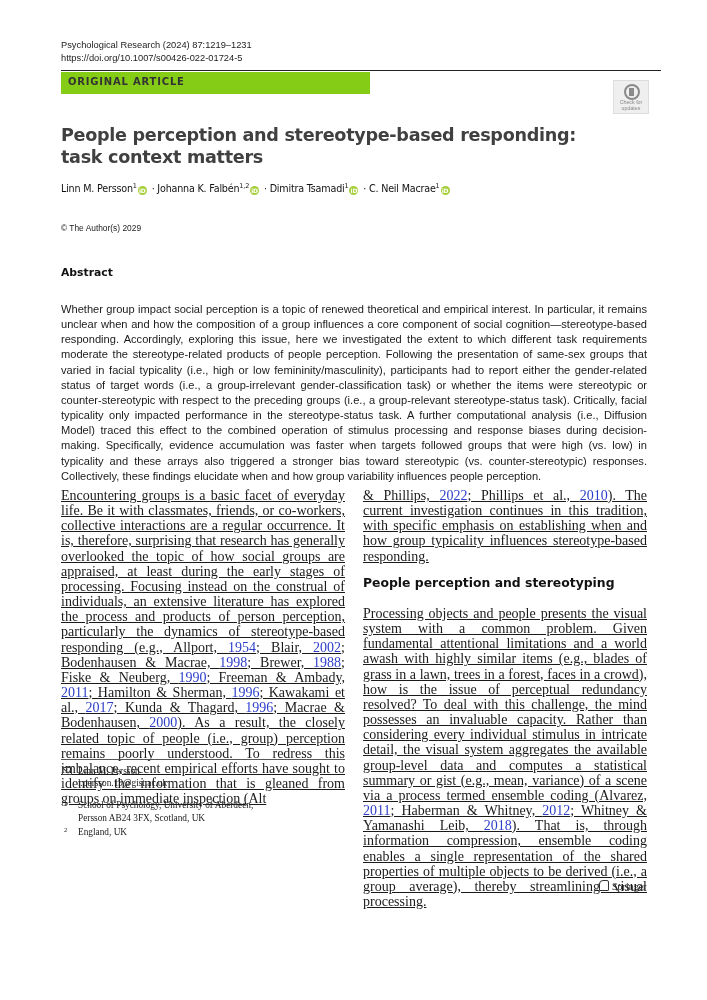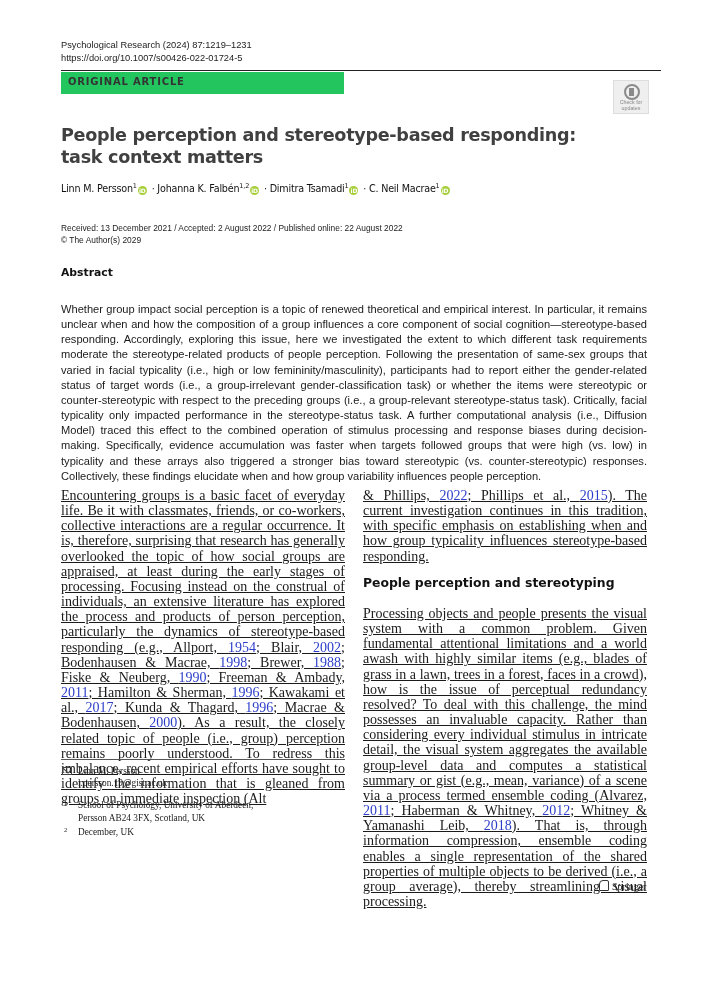--- a/index.html
+++ b/index.html
@@ -1,21 +1,21 @@
 <!DOCTYPE html>
 <html><head>
 <meta charset="utf-8">
 <style>
   html, body { margin: 0; padding: 0; background: #ffffff; }
   body { width: 707px; height: 1000px; position: relative; overflow: hidden; color: #1a1a1a; }
   .abs { position: absolute; }
 
   .journal { left: 61px; top: 39px; font-size: 9.3px; line-height: 12.5px; color: #222; font-family: "Liberation Sans", sans-serif; }
   .top-rule { left: 61px; top: 70px; width: 600px; height: 1px; background: #222; }
-  .article-type { left: 61px; top: 72px; width: 283px; height: 22px; background: #22c55e; }
+  .article-type { left: 61px; top: 72px; width: 309px; height: 22px; background: #84cc16; }
   .article-type span { position: absolute; left: 7px; top: 4px; font-size: 10px; letter-spacing: 0.8px; font-weight: bold; color: #333; font-family: "DejaVu Sans", sans-serif; }
 
   .check-badge { left: 613px; top: 80px; width: 34px; height: 32px; background: #efefef; border: 1px solid #ddd; }
   .check-badge .ring { position: absolute; left: 10px; top: 3px; width: 12px; height: 12px; border: 2px solid #8a8a8a; border-radius: 50%; }
   .check-badge .ring::after { content: ""; position: absolute; left: 3px; top: 2px; width: 5px; height: 8px; background: #8a8a8a; }
   .check-badge .txt { position: absolute; left: 0; top: 18px; width: 34px; text-align: center; font-size: 5.3px; line-height: 6px; color: #888; font-family: "Liberation Sans", sans-serif; }
 
   .title { left: 61px; top: 124px; width: 560px; font-size: 17.6px; line-height: 22px; font-weight: bold; color: #404040; font-family: "DejaVu Sans", sans-serif; letter-spacing: -0.3px; }
 
   .authors { left: 61px; top: 182px; font-size: 9.6px; color: #111; font-family: "DejaVu Sans", sans-serif; letter-spacing: -0.2px; white-space: nowrap; }
@@ -67,41 +67,40 @@
     <div>Check for</div>
     <div>updates</div>
   </div>
 </div>
 
 <div class="abs title">People perception and stereotype-based responding: task context matters</div>
 
 <div class="abs authors" id="authors"><span>Linn M. Persson</span><span class="sup">1</span><span class="orcid">iD</span><span> · </span><span>Johanna K. Falbén</span><span class="sup">1,2</span><span class="orcid">iD</span><span> · </span><span>Dimitra Tsamadi</span><span class="sup">1</span><span class="orcid">iD</span><span> · </span><span>C. Neil Macrae</span><span class="sup">1</span><span class="orcid">iD</span></div>
 
 <div class="abs dates">
-  <div>Received: 13 December 2021 / Accepted: 2 August 2022 / Published online: 22 August 2022</div>
   <div>© The Author(s) 2029</div>
 </div>
 
 <div class="abs abstract-head">Abstract</div>
 <div class="abs abstract">Whether group impact social perception is a topic of renewed theoretical and empirical interest. In particular, it remains unclear when and how the composition of a group influences a core component of social cognition—stereotype-based responding. Accordingly, exploring this issue, here we investigated the extent to which different task requirements moderate the stereotype-related products of people perception. Following the presentation of same-sex groups that varied in facial typicality (i.e., high or low femininity/masculinity), participants had to report either the gender-related status of target words (i.e., a group-irrelevant gender-classification task) or whether the items were stereotypic or counter-stereotypic with respect to the preceding groups (i.e., a group-relevant stereotype-status task). Critically, facial typicality only impacted performance in the stereotype-status task. A further computational analysis (i.e., Diffusion Model) traced this effect to the combined operation of stimulus processing and response biases during decision-making. Specifically, evidence accumulation was faster when targets followed groups that were high (vs. low) in typicality and these arrays also triggered a stronger bias toward stereotypic (vs. counter-stereotypic) responses. Collectively, these findings elucidate when and how group variability influences people perception.</div>
 
 <div class="abs col col-left"><span>Encountering groups is a basic facet of everyday life. Be it with classmates, friends, or co-workers, collective interactions are a regular occurrence. It is, therefore, surprising that research has generally overlooked the topic of how social groups are appraised, at least during the early stages of processing. Focusing instead on the construal of individuals, an extensive literature has explored the process and products of person perception, particularly the dynamics of stereotype-based responding (e.g., Allport, </span><span class="cite">1954</span><span>; Blair, </span><span class="cite">2002</span><span>; Bodenhausen &amp; Macrae, </span><span class="cite">1998</span><span>; Brewer, </span><span class="cite">1988</span><span>; Fiske &amp; Neuberg, </span><span class="cite">1990</span><span>; Freeman &amp; Ambady, </span><span class="cite">2011</span><span>; Hamilton &amp; Sherman, </span><span class="cite">1996</span><span>; Kawakami et al., </span><span class="cite">2017</span><span>; Kunda &amp; Thagard, </span><span class="cite">1996</span><span>; Macrae &amp; Bodenhausen, </span><span class="cite">2000</span><span>). As a result, the closely related topic of people (i.e., group) perception remains poorly understood. To redress this imbalance, recent empirical efforts have sought to identify the information that is gleaned from groups on immediate inspection (Alt</span></div>
-<div class="abs col col-right-top"><span>&amp; Phillips, </span><span class="cite">2022</span><span>; Phillips et al., </span><span class="cite">2015</span><span>). The current investigation continues in this tradition, with specific emphasis on establishing when and how group typicality influences stereotype-based responding.</span></div>
+<div class="abs col col-right-top"><span>&amp; Phillips, </span><span class="cite">2022</span><span>; Phillips et al., </span><span class="cite">2010</span><span>). The current investigation continues in this tradition, with specific emphasis on establishing when and how group typicality influences stereotype-based responding.</span></div>
 <div class="abs sec-head">People perception and stereotyping</div>
 <div class="abs col col-right-body"><span>Processing objects and people presents the visual system with a common problem. Given fundamental attentional limitations and a world awash with highly similar items (e.g., blades of grass in a lawn, trees in a forest, faces in a crowd), how is the issue of perceptual redundancy resolved? To deal with this challenge, the mind possesses an invaluable capacity. Rather than considering every individual stimulus in intricate detail, the visual system aggregates the available group-level data and computes a statistical summary or gist (e.g., mean, variance) of a scene via a process termed ensemble coding (Alvarez, </span><span class="cite">2011</span><span>; Haberman &amp; Whitney, </span><span class="cite">2012</span><span>; Whitney &amp; Yamanashi Leib, </span><span class="cite">2018</span><span>). That is, through information compression, ensemble coding enables a single representation of the shared properties of multiple objects to be derived (i.e., a group average), thereby streamlining visual processing.</span></div>
 
 <div class="abs fn-rule"></div>
 <div class="abs mail-icon"></div>
 <div class="abs fn fn-name">Linn M. Persson</div>
 <div class="abs fn fn-email">l.persson.19@gist.ac.uk</div>
 <div class="abs fn fn-num fn-n1">1</div>
 <div class="abs fn fn-a1">
   <div>School of Psychology, University of Aberdeen,</div>
   <div>Persson AB24 3FX, Scotland, UK</div>
 </div>
 <div class="abs fn fn-num fn-n2">2</div>
 <div class="abs fn fn-a2">
-  <div>December, UK</div>
+  <div>England, UK</div>
 </div>
 
 <div class="abs springer">
   <span class="horse"></span><span>Springer</span>
 </div>
 
 </body></html>

